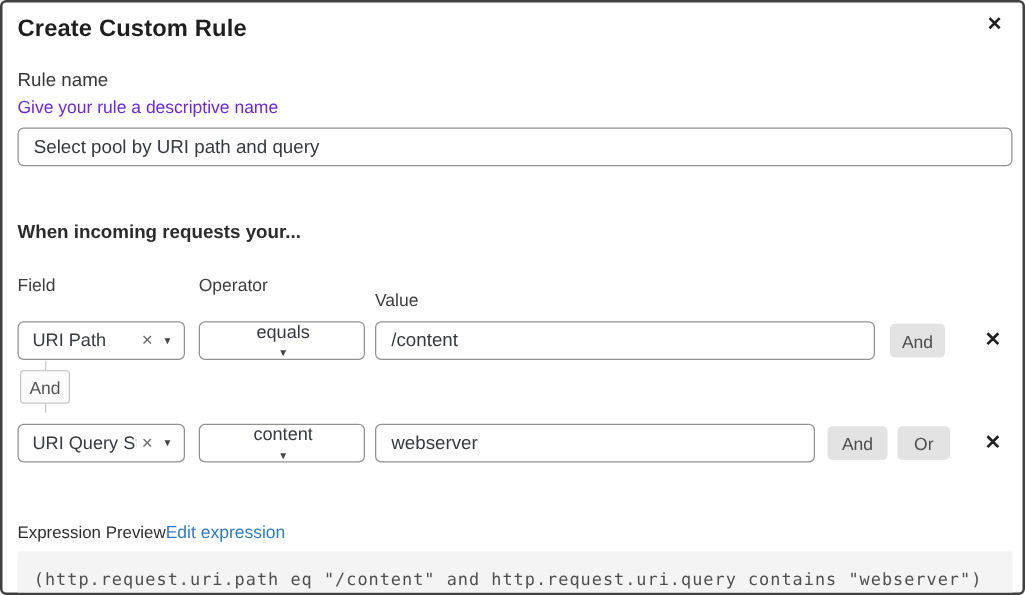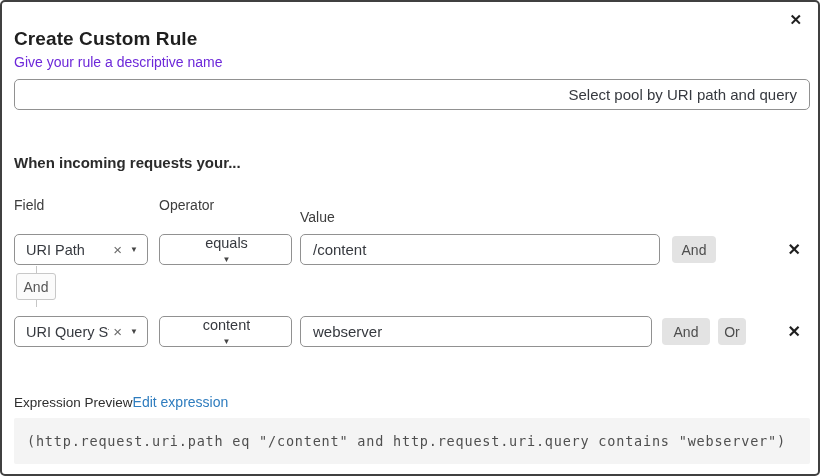--- a/index.html
+++ b/index.html
@@ -24,21 +24,21 @@
     font-size: 15px;
     font-weight: 700;
     color: #1f1f1f;
     cursor: pointer;
     line-height: 1;
     padding: 3px;
   }
 
   h1.title {
     margin: 0;
-    padding-top: 26px;
+    padding-top: 11px;
     font-size: 19px;
     font-weight: 700;
     color: #1f1f1f;
     letter-spacing: 0.1px;
   }
 
   .rule-label {
     margin-top: 21px;
     font-size: 15px;
     color: #373737;
@@ -55,21 +55,21 @@
     height: 31px;
     border: 1px solid #919191;
     border-radius: 5px;
     background: #ffffff;
     font-family: "Liberation Sans", sans-serif;
     font-size: 15px;
     color: #36393f;
     padding: 0 12px;
     outline: none;
   }
-  .rule-input { margin-top: 9px; width: 796px; display: block; text-align: right; }
+  .rule-input { margin-top: 9px; width: 796px; display: block; }
 
   h2.match-heading {
     margin: 0;
     margin-top: 44px;
     font-size: 15px;
     font-weight: 700;
     color: #2b2b2b;
     line-height: 17px;
   }
 
@@ -117,40 +117,40 @@
     line-height: 1;
     margin: 0 8px 0 4px;
     cursor: pointer;
   }
   .chev {
     font-size: 8px;
     color: #454545;
     line-height: 1;
   }
 
-  .value-input-1 { width: 360px; }
+  .value-input-1 { width: 400px; }
   .value-input-2 { width: 352px; }
 
   .gray-btn {
     border: none;
     background: #e3e3e3;
     border-radius: 4px;
     height: 27px;
     font-family: "Liberation Sans", sans-serif;
     font-size: 14px;
     color: #4d4d4d;
     cursor: pointer;
     display: inline-flex;
     align-items: center;
     justify-content: center;
     padding: 0;
   }
   .and-btn-1 { width: 44px; margin-left: 12px; }
   .and-btn-2 { width: 48px; margin-left: 10px; }
-  .or-btn    { width: 28px; margin-left: 8px; }
+  .or-btn    { width: 42px; margin-left: 8px; }
 
   .remove {
     margin-left: auto;
     margin-right: 5px;
     font-size: 16px;
     font-weight: 700;
     color: #1f1f1f;
     cursor: pointer;
     line-height: 1;
   }
@@ -211,20 +211,21 @@
 </style>
 </head>
 <body>
 
 <div class="dialog">
 
   <span class="close">✕</span>
 
   <h1 class="title">Create Custom Rule</h1>
 
+  <div class="rule-label">Rule name</div>
   <div class="rule-helper">Give your rule a descriptive name</div>
   <input class="text-input rule-input" type="text" value="Select pool by URI path and query" style="">
 
   <h2 class="match-heading">When incoming requests your...</h2>
 
   <div class="col-labels">
     <span class="col-field">Field</span>
     <span class="col-op">Operator</span>
     <span class="col-val">Value</span>
   </div>

